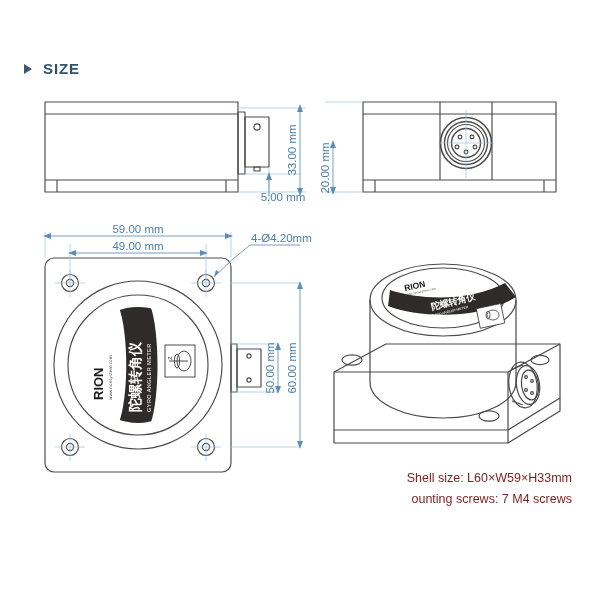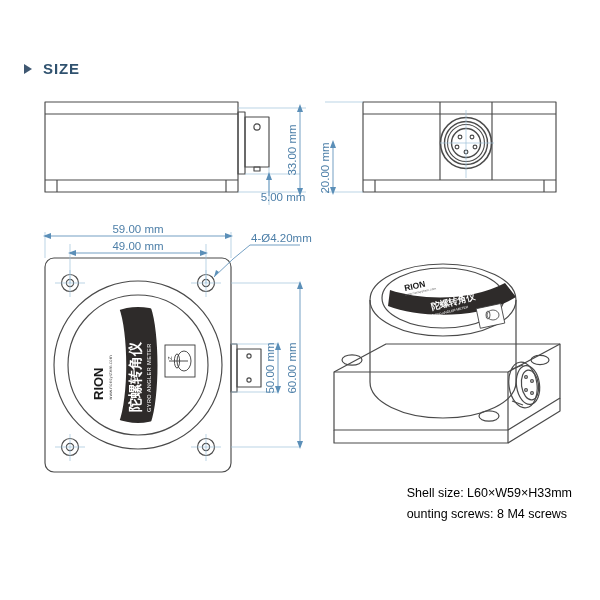--- a/index.html
+++ b/index.html
@@ -24,22 +24,22 @@
   .heading-label{
     font-size:15px;font-weight:bold;letter-spacing:.9px;
     color:#30526f;
   }
 
   
   .canvas{position:absolute;left:0;top:0;width:600px;height:600px;}
 
   
   .specs{
-    position:absolute;right:28px;top:483px;
-    color:#000000;
+    position:absolute;right:28px;top:468px;
+    text-align:right;color:#7f1d1d;
   }
   .spec-line{font-size:12.5px;line-height:21px;white-space:nowrap;}
 </style>
 </head>
 <body>
 
 <div id="root">
 
   <div class="heading">
     <span class="tri"></span>
@@ -273,16 +273,16 @@
         <line x1="300" y1="283" x2="300" y2="447"></line>
         <path d="M297,289 L300,281 L303,289 Z" fill="#5b8fb8" stroke="none"></path>
         <path d="M297,441 L300,449 L303,441 Z" fill="#5b8fb8" stroke="none"></path>
         <text x="296" y="368" transform="rotate(-90 296 368)" text-anchor="middle" font-family="'Liberation Sans',sans-serif" font-size="11.5" fill="#4d7fa8" stroke="none">60.00 mm</text>
       </g>
     </g>
   </svg>
 
   <div class="specs">
     <div class="spec-line">Shell size: L60×W59×H33mm</div>
-    <div class="spec-line">ounting screws: 8 M4 screws</div>
+    <div class="spec-line">ounting screws: 7 M4 screws</div>
   </div>
 
 </div>
 
 </body></html>

